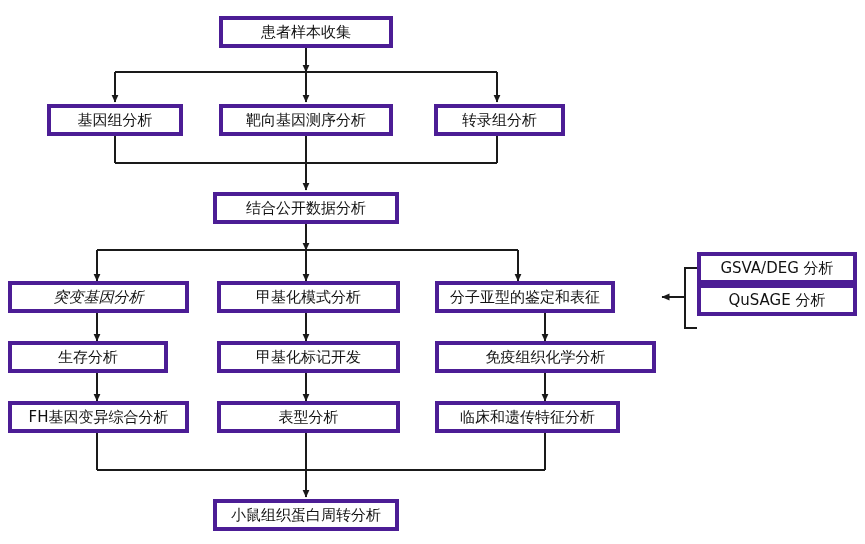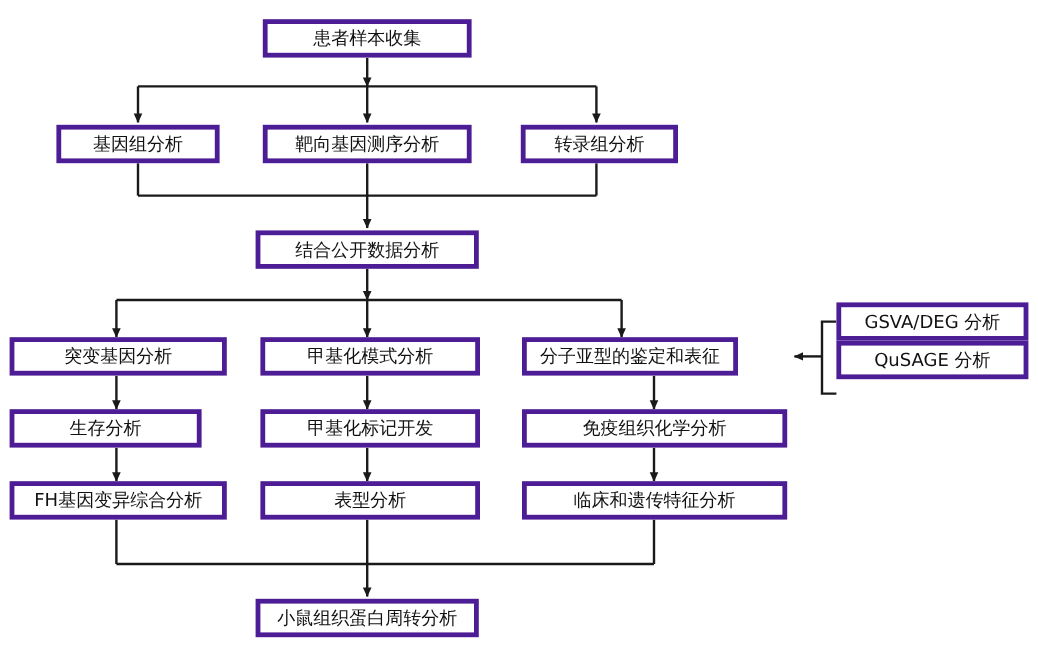--- a/index.html
+++ b/index.html
@@ -112,21 +112,21 @@
     <span class="label">靶向基因测序分析</span>
   </div>
   <div class="node" style="left:434px; top:104px; width:131px; height:32px;">
     <span class="label">转录组分析</span>
   </div>
 
   <div class="node" style="left:213px; top:192px; width:186px; height:32px;">
     <span class="label">结合公开数据分析</span>
   </div>
 
-  <div class="node" style="left:8px; top:281px; width:181px; height:32px;">
+  <div class="node" style="left:8px; top:281px; width:181px; height:32px;font-style:italic;">
     <span class="label">突变基因分析</span>
   </div>
   <div class="node" style="left:8px; top:341px; width:160px; height:32px;">
     <span class="label">生存分析</span>
   </div>
   <div class="node latin" style="left:8px; top:401px; width:181px; height:32px;">
     <span class="label">FH基因变异综合分析</span>
   </div>
 
   <div class="node" style="left:217px; top:281px; width:183px; height:32px;">
@@ -138,21 +138,21 @@
   <div class="node" style="left:217px; top:401px; width:183px; height:32px;">
     <span class="label">表型分析</span>
   </div>
 
   <div class="node" style="left:435px; top:281px; width:180px; height:32px;">
     <span class="label">分子亚型的鉴定和表征</span>
   </div>
   <div class="node" style="left:435px; top:341px; width:221px; height:32px;">
     <span class="label">免疫组织化学分析</span>
   </div>
-  <div class="node" style="left:435px; top:401px; width:221px; height:32px;">
+  <div class="node" style="left:435px; top:401px; width:185px; height:32px;">
     <span class="label">临床和遗传特征分析</span>
   </div>
 
   <div class="node latin" style="left:697px; top:252px; width:160px; height:32px;">
     <span class="label">GSVA/DEG 分析</span>
   </div>
   <div class="node latin" style="left:697px; top:284px; width:160px; height:32px;">
     <span class="label">QuSAGE 分析</span>
   </div>
 

